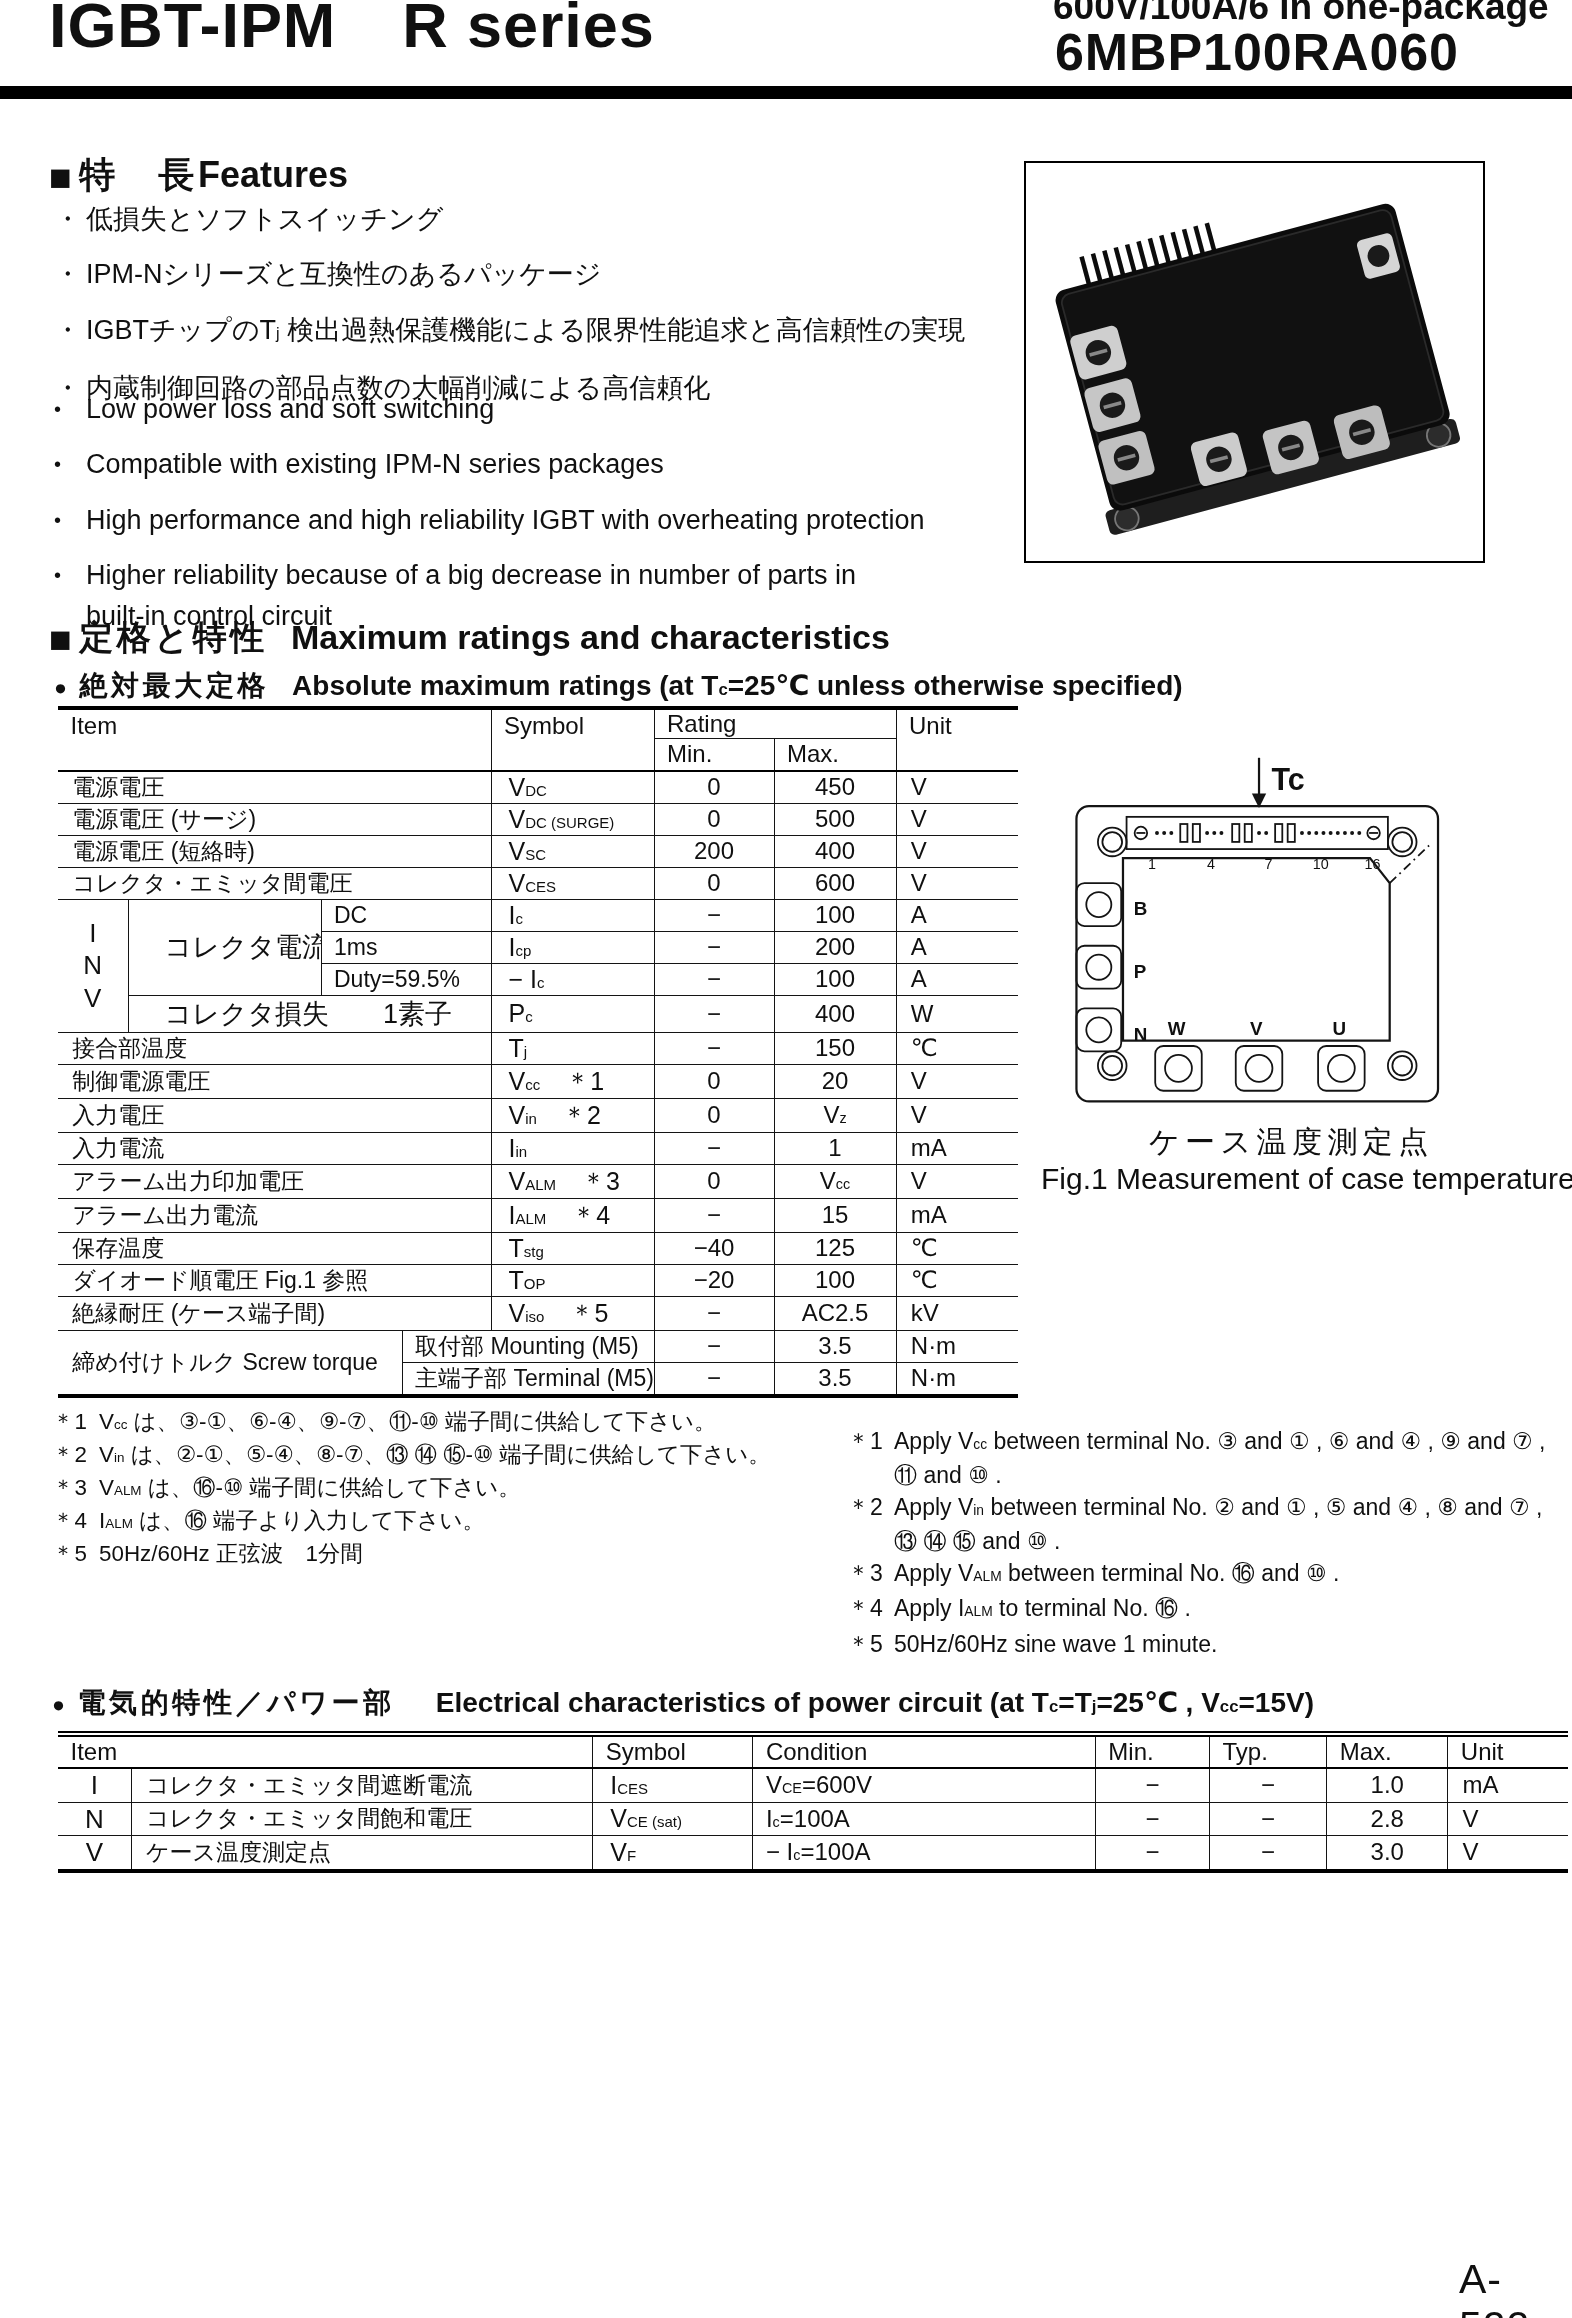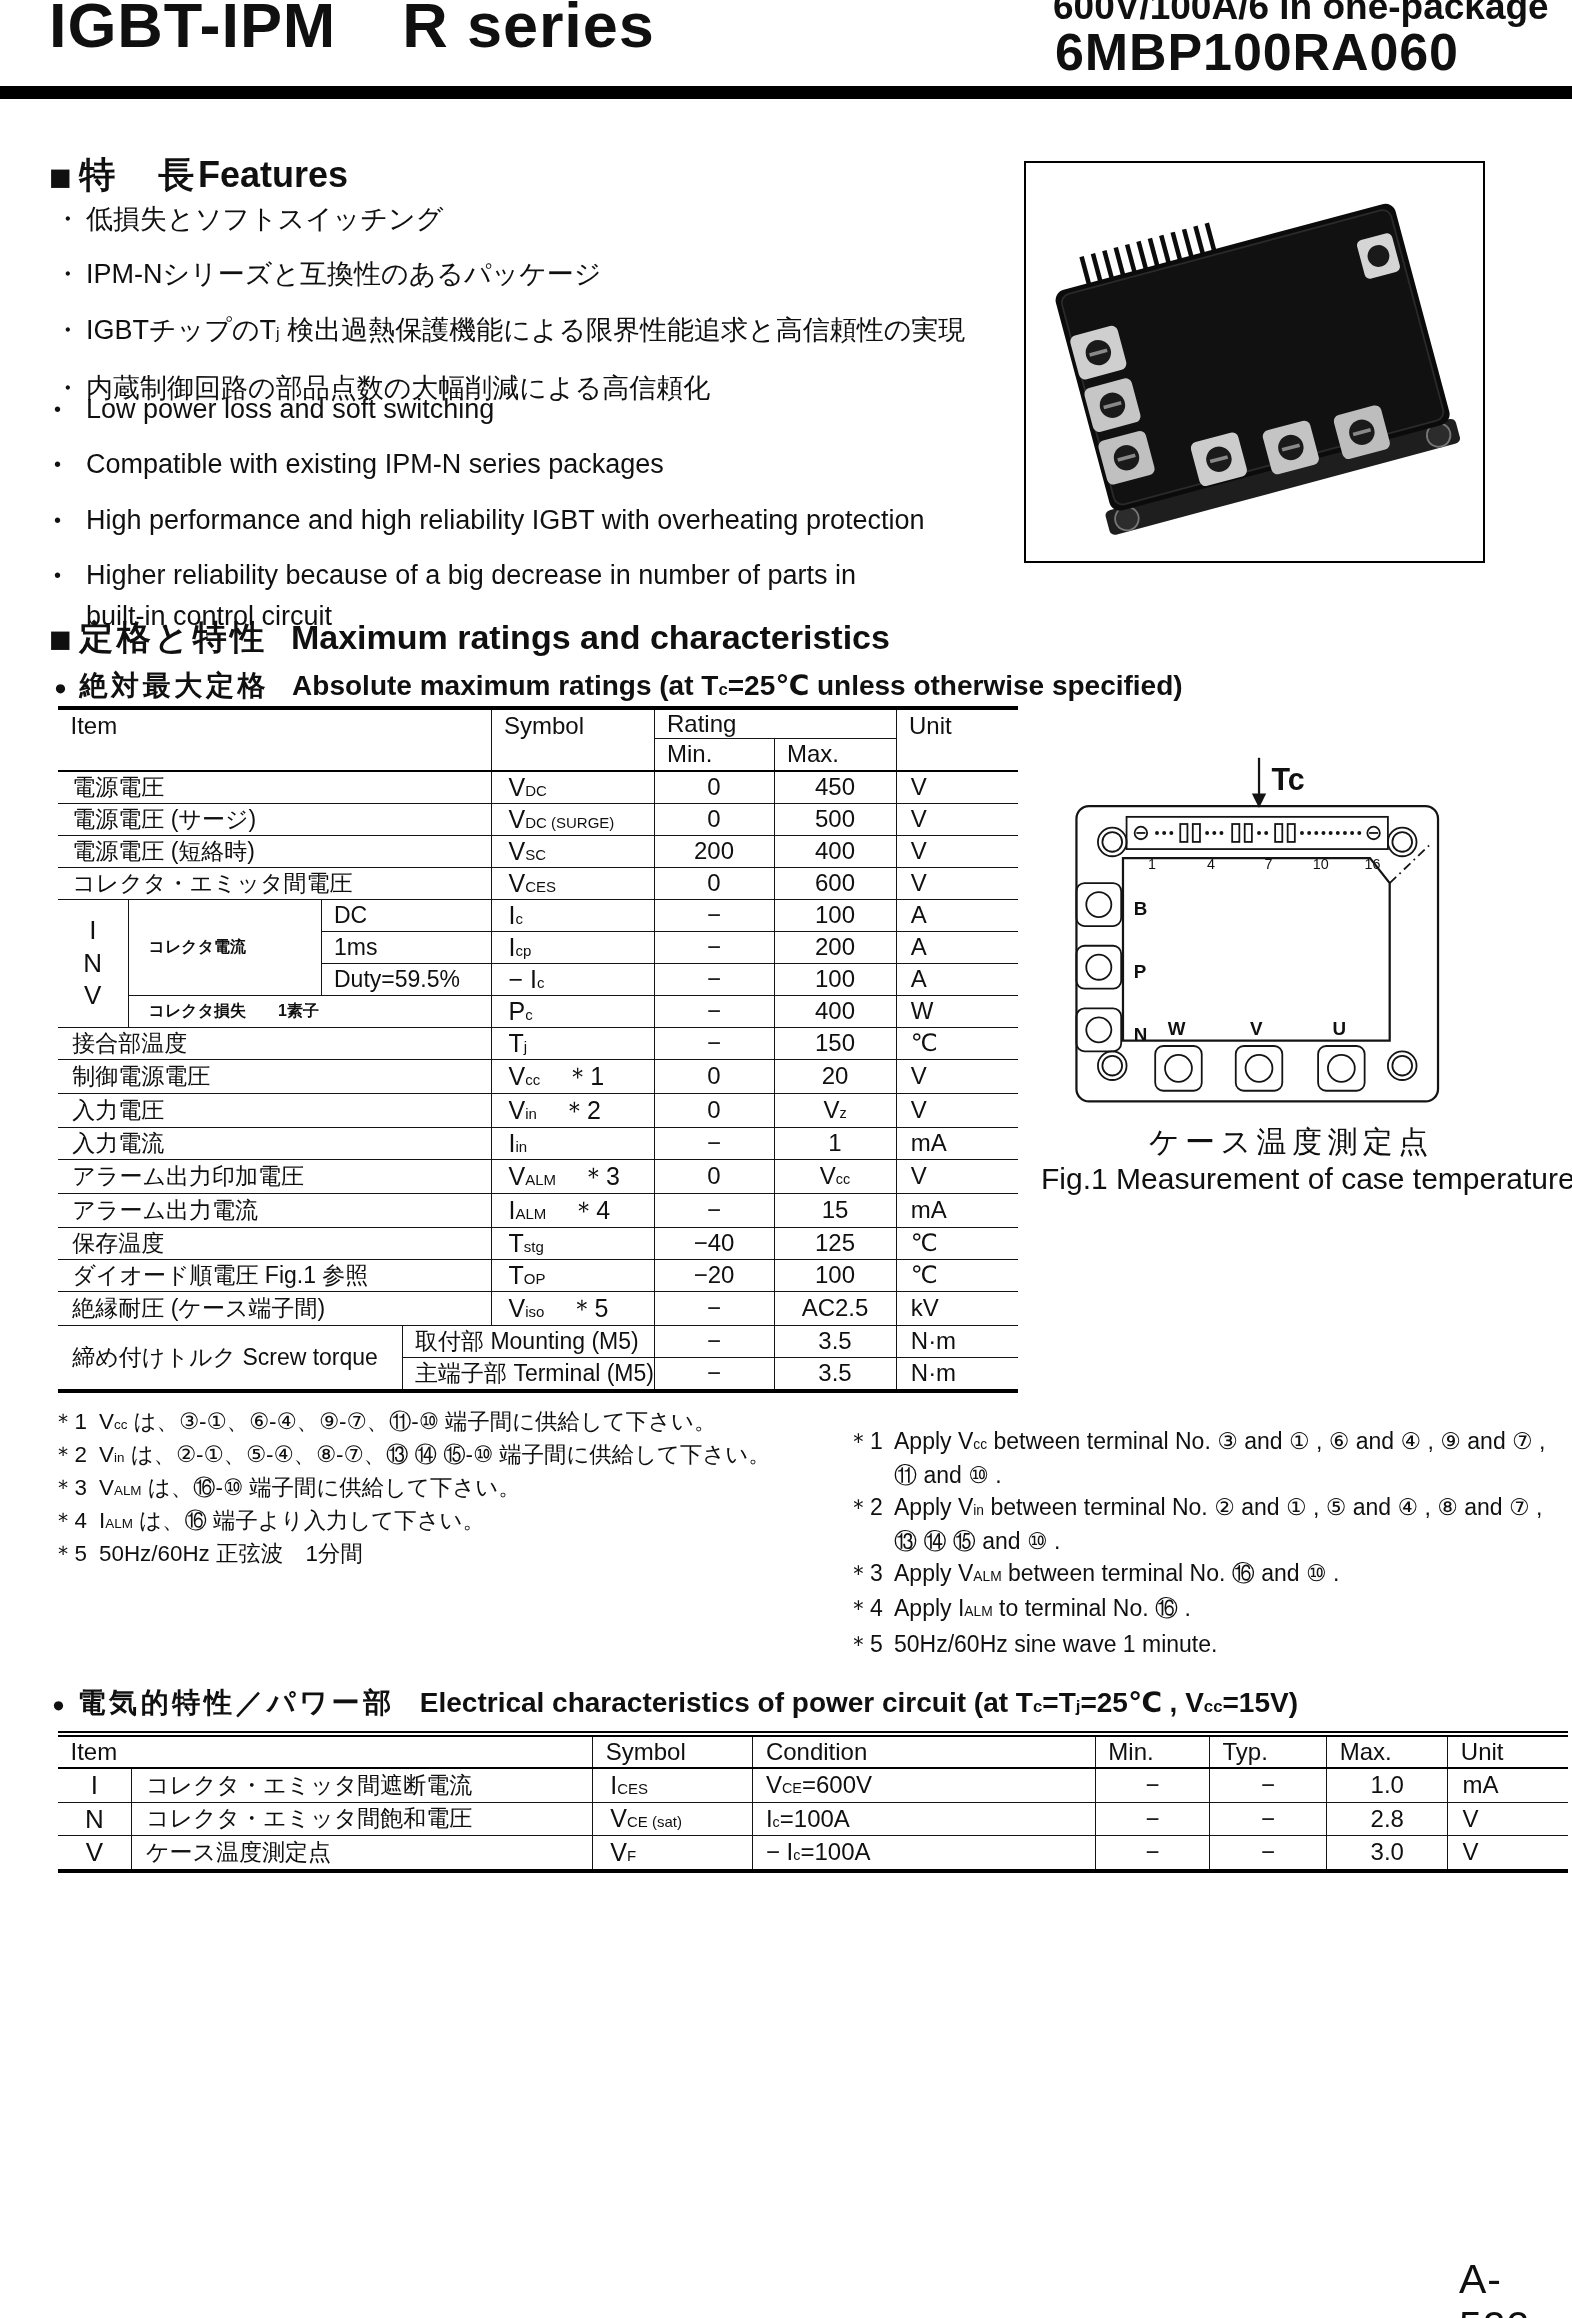--- a/index.html
+++ b/index.html
@@ -17,21 +17,21 @@
   .sec-h{position:absolute;display:flex;align-items:baseline;white-space:nowrap;}
   .sec-h .sq{font-size:38px;line-height:1;transform:translateY(2.7px);margin-right:7.2px;}
   .sec-h .dot{font-size:21.5px;line-height:1;margin-right:12.5px;}
   .sec-h .jp{font-weight:bold;letter-spacing:3.6px;}
   .sec-h .en{font-weight:bold;}
   .feat-h{left:49px;top:151px;font-size:36px;}
   .rat-h{left:49px;top:615px;font-size:34px;}
   .abs-h{left:54px;top:667px;font-size:28px;}
   .abs-h .jp{margin-right:23px;}
   .elec-h{left:52px;top:1684px;font-size:28px;}
-  .elec-h .jp{margin-right:25px;}
+  .elec-h .jp{margin-right:41px;}
 
   
   .feat-list{position:absolute;left:54px;}
   .feat-list.jp{top:199px;font-size:27px;}
   .feat-list.en{top:389px;font-size:27px;}
   .feat-list .lrow{display:flex;margin-bottom:14.3px;line-height:41px;}
   .feat-list .blt{width:32px;flex:none;}
   .feat-list.en .blt{font-size:20px;}
   .feat-list .litext{max-width:932px;}
 
@@ -48,21 +48,21 @@
   .t-abs tr{height:32px;}
   .t-abs tr.hr1{height:29px;}
   .t-abs tr.hr2{height:32px;}
   .t-elec{left:58px;top:1731px;width:1510px;border-top:6.3px double #000;border-bottom:4.5px solid #000;}
   .t-elec tr{height:32px;}
   .t-elec tr.hr1{height:34px;}
   .b1 td{border-top:2.7px solid #000;}
   td.th{font-weight:normal;text-align:left;padding-left:12.5px;}
   td.top{vertical-align:top;padding-top:1.8px;}
   td.item{text-align:left;padding-left:14.3px;font-size:23px;}
-  td.grp{text-align:left;padding-left:20px;font-size:16px;font-weight:bold;}
+  td.grp{text-align:left;padding-left:36px;font-size:27px;}
   td.subi{text-align:left;padding-left:12.5px;font-size:23px;}
   td.sym{text-align:left;padding-left:17px;font-size:25px;}
   td.cond{text-align:left;padding-left:12.5px;font-size:24px;}
   td.num{text-align:center;padding:0;}
   td.unit{text-align:left;padding-left:14.3px;}
   td.inv{text-align:center;padding:0;font-size:26px;line-height:1.25;}
   .ss{font-size:0.6em;}
 
   
   .fig1{position:absolute;left:1071px;top:756px;width:385px;height:358px;}

